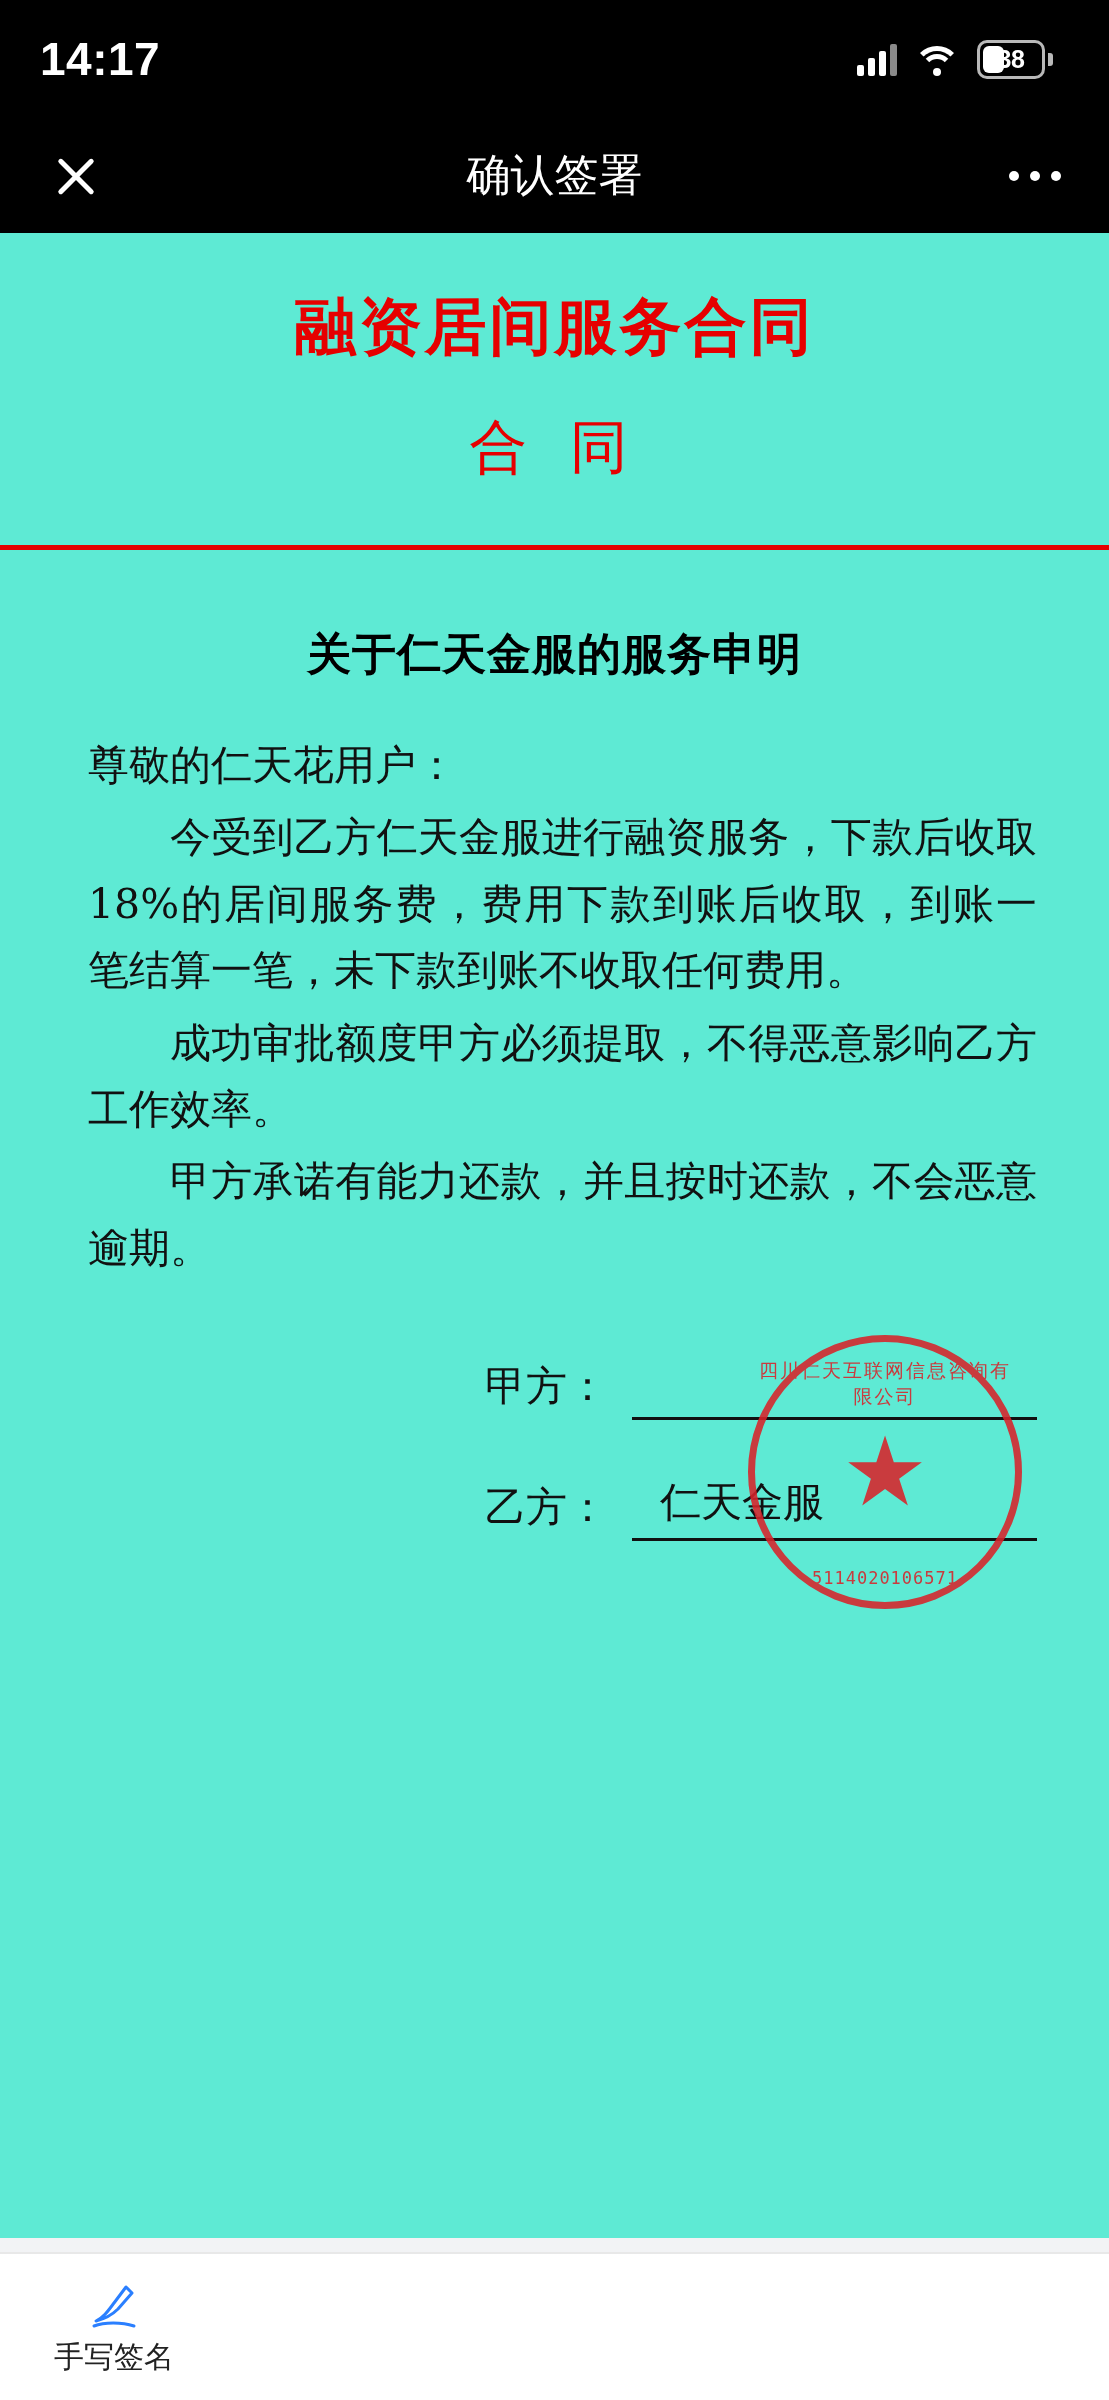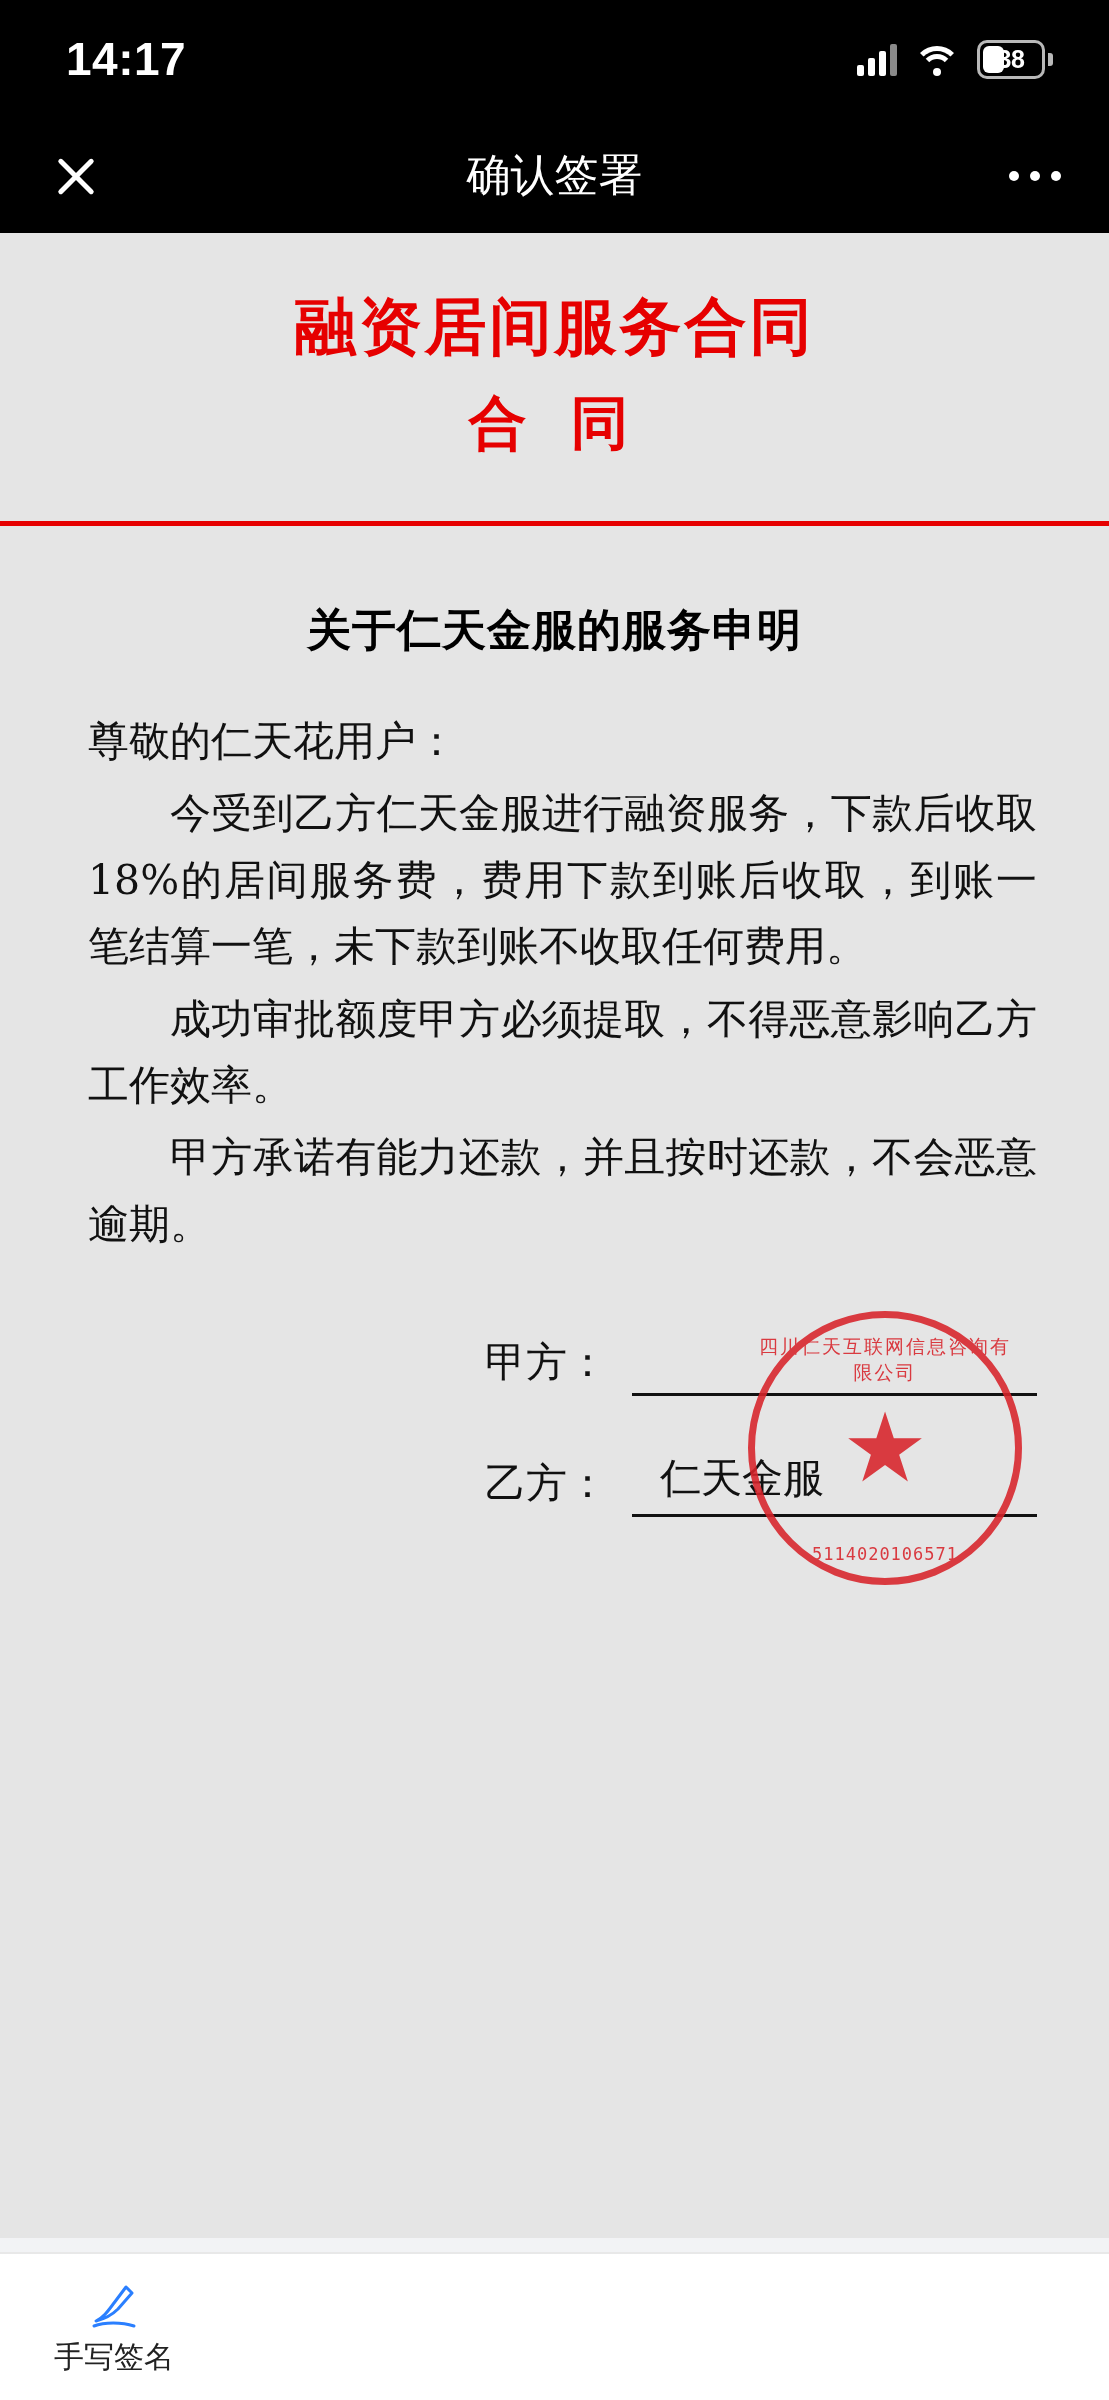--- a/index.html
+++ b/index.html
@@ -16,21 +16,21 @@
   }
 
   
   .statusbar {
     height: 118px;
     background: #000000;
     color: #ffffff;
     display: flex;
     align-items: center;
     justify-content: space-between;
-    padding: 0 56px 0 66px;
+    padding: 0 56px 0 40px;
     box-sizing: border-box;
   }
   .status-time {
     font-size: 46px;
     font-weight: 600;
     letter-spacing: 0.5px;
   }
   .status-right {
     display: flex;
     align-items: center;
@@ -154,40 +154,40 @@
     display: block;
   }
 
   
   .doc {
     position: absolute;
     top: 233px;
     left: 0;
     right: 0;
     bottom: 148px;
-    background: #e5e5e5;
+    background: #5eead4;
     overflow: hidden;
   }
   .doc-title {
     text-align: center;
     color: #e60000;
     font-family: "DejaVu Serif", serif;
     font-weight: 700;
     font-size: 62px;
     letter-spacing: 3px;
     margin-top: 52px;
   }
   .doc-subtitle {
     text-align: center;
     color: #e60000;
     font-family: "DejaVu Serif", serif;
-    font-weight: 700;
+    font-weight: 400;
     font-size: 58px;
     letter-spacing: 12px;
-    margin-top: 16px;
+    margin-top: 40px;
   }
   .red-rule {
     height: 5px;
     background: #e60000;
     margin: 58px 0 0 0;
   }
   .section-head {
     text-align: center;
     font-family: Liberation Mono, monospace;
     font-weight: 700;

